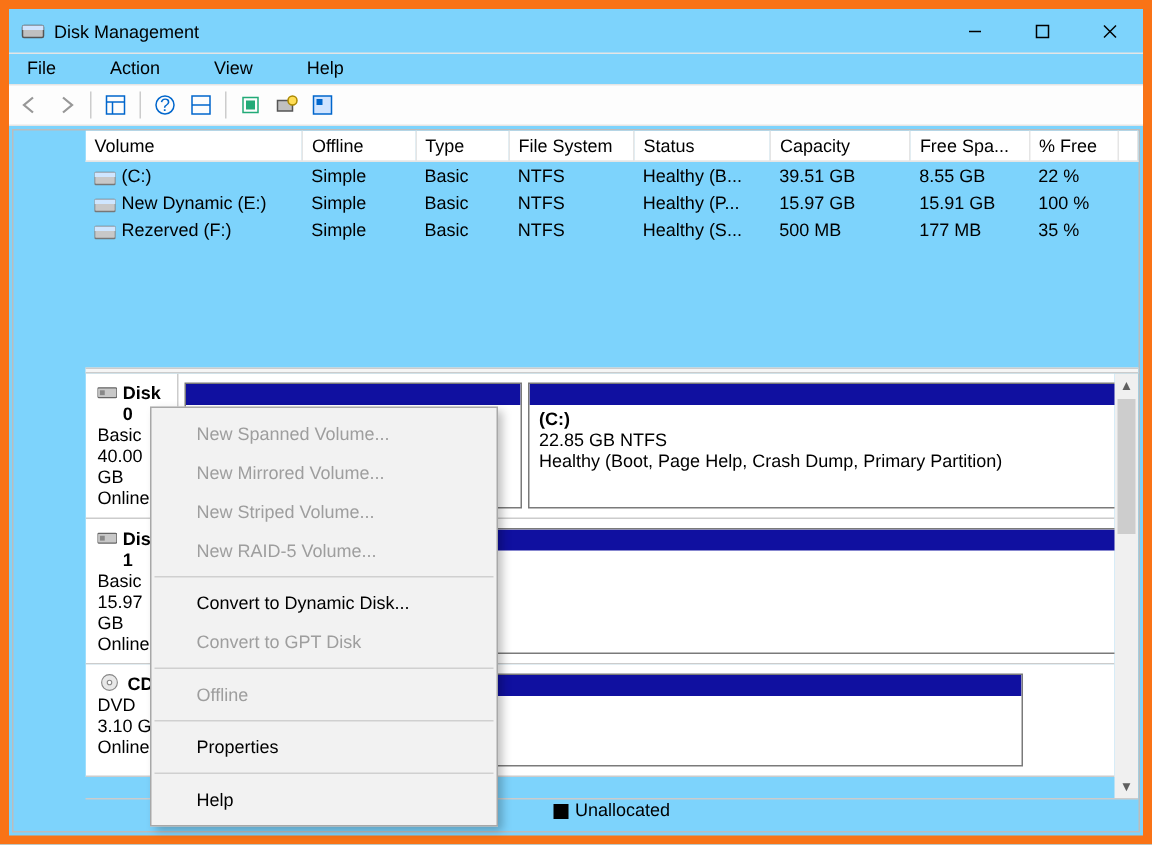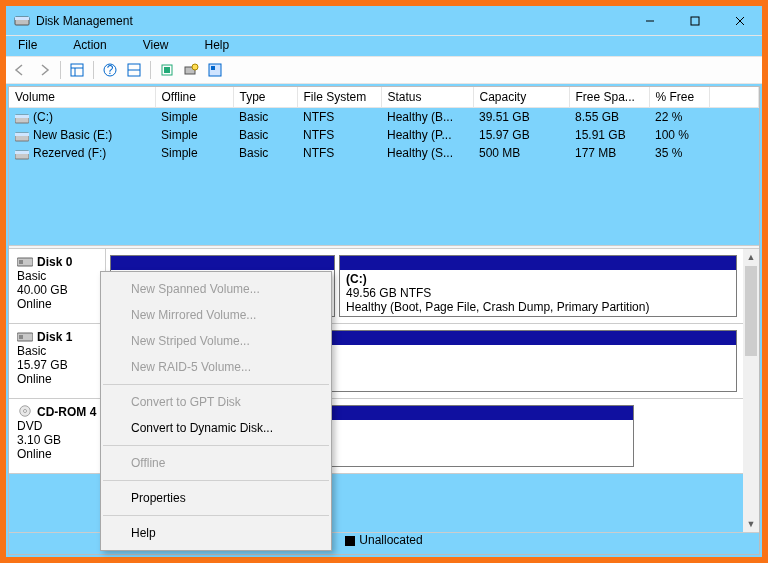--- a/index.html
+++ b/index.html
@@ -11,21 +11,21 @@
   .win-ctrls { display: flex; height: 100%; }
   .win-ctrls div { width: 45px; display: flex; align-items: center; justify-content: center; }
   .win-ctrls svg { width: 10px; height: 10px; }
   .menubar { height: 20px; display: flex; align-items: flex-start; padding: 0 4px; gap: 20px; }
   .menubar span { padding: 2px 8px; }
   .toolbar { height: 28px; display: flex; align-items: center; padding: 0 4px; gap: 4px; border-top: 1px solid #e5e5e5; border-bottom: 1px solid #e5e5e5; background: #fdfdfd; }
   .toolbar .sep { width: 1px; height: 18px; background: #ccc; margin: 0 2px; }
   .tbtn { width: 20px; height: 20px; display: flex; align-items: center; justify-content: center; }
   .tbtn svg { width: 16px; height: 16px; }
   .arrow-dis { opacity: .4; }
-  .content { flex: 1; display: flex; flex-direction: column; border: 1px solid #bcbcbc; margin: 2px; overflow: hidden; }
+  .content { flex: 1; display: flex; flex-direction: column; border: 1px solid #bcbcbc; margin: 2px; overflow: hidden; padding-left: 48px; }
   .top-pane { height: 158px; overflow: hidden; }
   .vol-table { width: 100%; border-collapse: collapse; }
   .vol-table th { text-align: left; font-weight: normal; background: #fff; border-right: 1px solid #e5e5e5; border-bottom: 1px solid #e5e5e5; padding: 3px 6px; white-space: nowrap; }
   .vol-table td { padding: 2px 6px; white-space: nowrap; }
   .vol-icon { width: 14px; height: 12px; vertical-align: middle; margin-right: 4px; display: inline-block; }
   .splitter { height: 4px; background: #f5f5f5; border-top: 1px solid #ccc; border-bottom: 1px solid #ccc; }
   .bottom-pane { flex: 1; overflow: hidden; position: relative; }
   .scroll-track { position: absolute; top: 0; right: 0; width: 16px; bottom: 0; background: #f0f0f0; }
   .scroll-thumb { position: absolute; left: 2px; right: 2px; top: 17px; height: 90px; background: #cdcdcd; }
   .scroll-arrow { position: absolute; left: 0; right: 0; height: 16px; display: flex; align-items: center; justify-content: center; color: #606060; font-size: 9px; }
@@ -180,21 +180,21 @@
               <td>Healthy (B...</td>
               <td>39.51 GB</td>
               <td>8.55 GB</td>
               <td>22 %</td>
               <td></td>
             </tr>
             <tr>
               <td><svg class="vol-icon" viewBox="0 0 14 12">
                   <rect x="0" y="3" width="14" height="8" rx="1" fill="#c8c8c8" stroke="#777"></rect>
                   <rect x="0" y="3" width="14" height="3" fill="#cfe6ff"></rect>
-                </svg><span>New Basic (E:)</span></td>
+                </svg><span>New Dynamic (E:)</span></td>
               <td>Simple</td>
               <td>Basic</td>
               <td>NTFS</td>
               <td>Healthy (P...</td>
               <td>15.97 GB</td>
               <td>15.91 GB</td>
               <td>100 %</td>
               <td></td>
             </tr>
             <tr>
@@ -238,22 +238,22 @@
                 <div class="ptext">
                   <div class="ptitle">Rezerved (F:)</div>
                   <div></div>
                   <div></div>
                 </div>
               </div>
               <div class="part-box" style="width:398px">
                 <div class="stripe"></div>
                 <div class="ptext">
                   <div class="ptitle">(C:)</div>
-                  <div>49.56 GB NTFS</div>
-                  <div>Healthy (Boot, Page File, Crash Dump, Primary Partition)</div>
+                  <div>22.85 GB NTFS</div>
+                  <div>Healthy (Boot, Page Help, Crash Dump, Primary Partition)</div>
                 </div>
               </div>
             </div>
           </div>
           <div class="disk-row">
             <div class="disk-label">
               <div class="dname">
                 <svg class="disk-icon" viewBox="0 0 16 12">
                   <rect x="0" y="3" width="16" height="8" rx="1" fill="#c8c8c8" stroke="#666"></rect>
                   <rect x="2" y="5" width="4" height="4" fill="#888"></rect>
@@ -313,21 +313,21 @@
     </div>
   </div>
 </div>
 
 <div class="context-menu" id="ctx">
     <div class="cm-item cm-dis">New Spanned Volume...</div>
     <div class="cm-item cm-dis">New Mirrored Volume...</div>
     <div class="cm-item cm-dis">New Striped Volume...</div>
     <div class="cm-item cm-dis">New RAID-5 Volume...</div>
     <div class="cm-sep"></div>
+    <div class="cm-item">Convert to Dynamic Disk...</div>
     <div class="cm-item cm-dis">Convert to GPT Disk</div>
-    <div class="cm-item">Convert to Dynamic Disk...</div>
     <div class="cm-sep"></div>
     <div class="cm-item cm-dis">Offline</div>
     <div class="cm-sep"></div>
     <div class="cm-item">Properties</div>
     <div class="cm-sep"></div>
     <div class="cm-item">Help</div>
   </div>
 
 </body></html>

